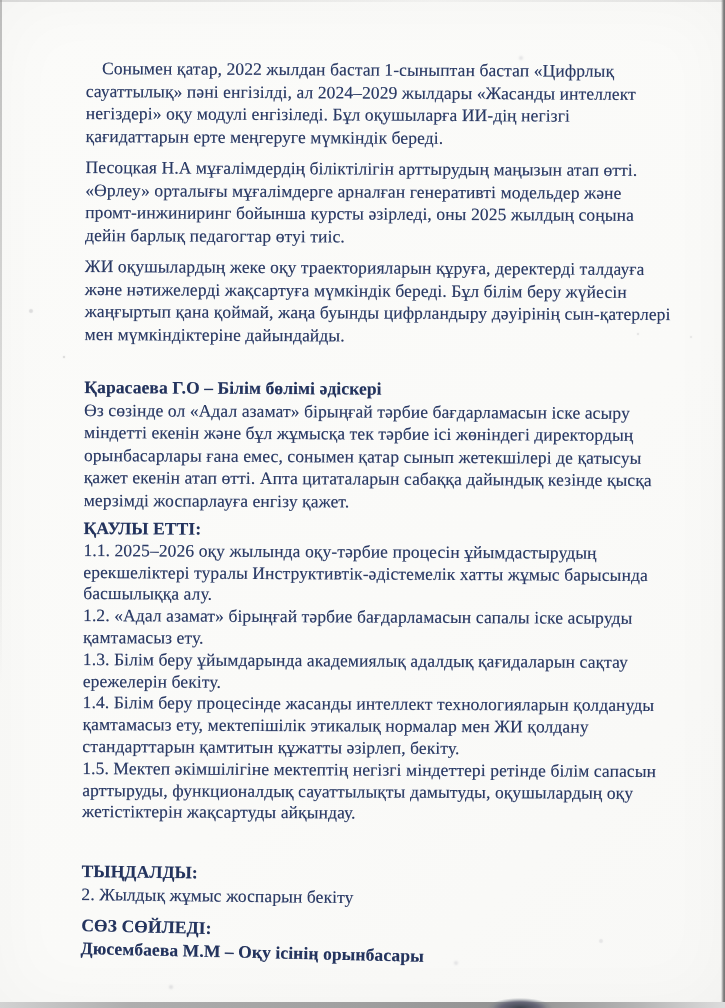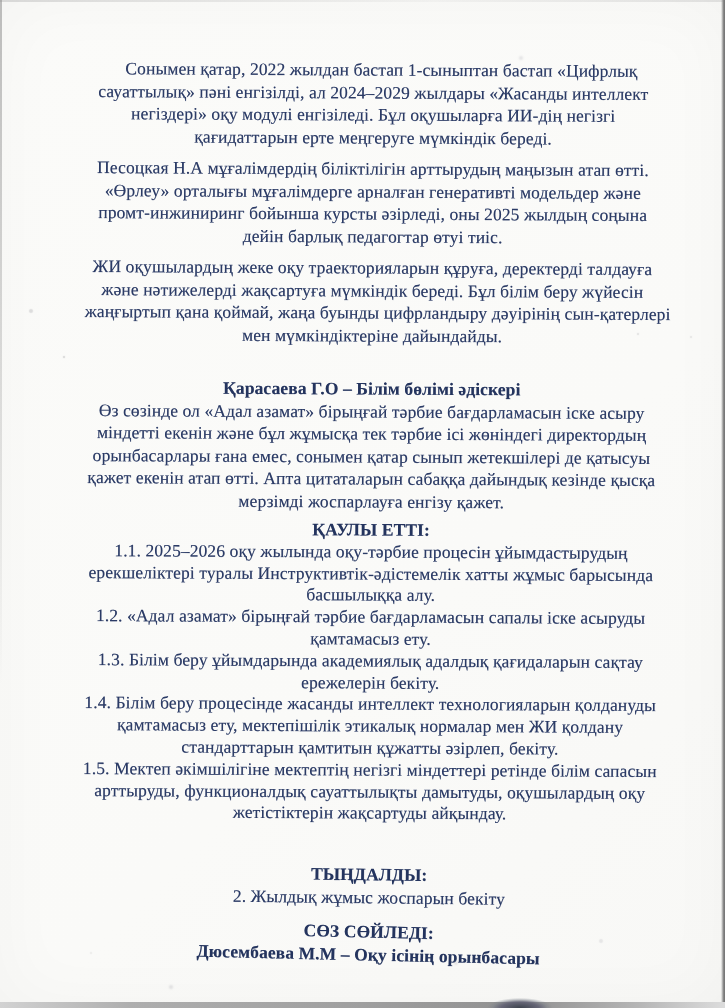--- a/index.html
+++ b/index.html
@@ -8,21 +8,20 @@
     background: #ffffff;
     overflow: hidden;
     font-family: "Liberation Serif", "DejaVu Serif", serif;
   }
   .page {
     position: relative;
     width: 725px; height: 1008px;
     background: linear-gradient(135deg, #fbfbf9 0%, #fafaf8 60%, #f8f8f6 100%);
     box-shadow: inset 0 0 70px rgba(0,0,0,0.03);
     overflow: hidden;
-    text-align: center;
   }
   
   .edge-top {
     position: absolute; top: 0; left: 0; width: 100%; height: 2px;
     background: linear-gradient(to right, rgba(180,180,180,0.45), rgba(200,200,200,0.15) 60%, rgba(180,180,180,0.35));
   }
   .edge-left {
     position: absolute; top: 0; left: 0; width: 2px; height: 68%;
     background: linear-gradient(to bottom, rgba(140,140,140,0.55), rgba(160,160,160,0.25) 70%, rgba(160,160,160,0));
   }

